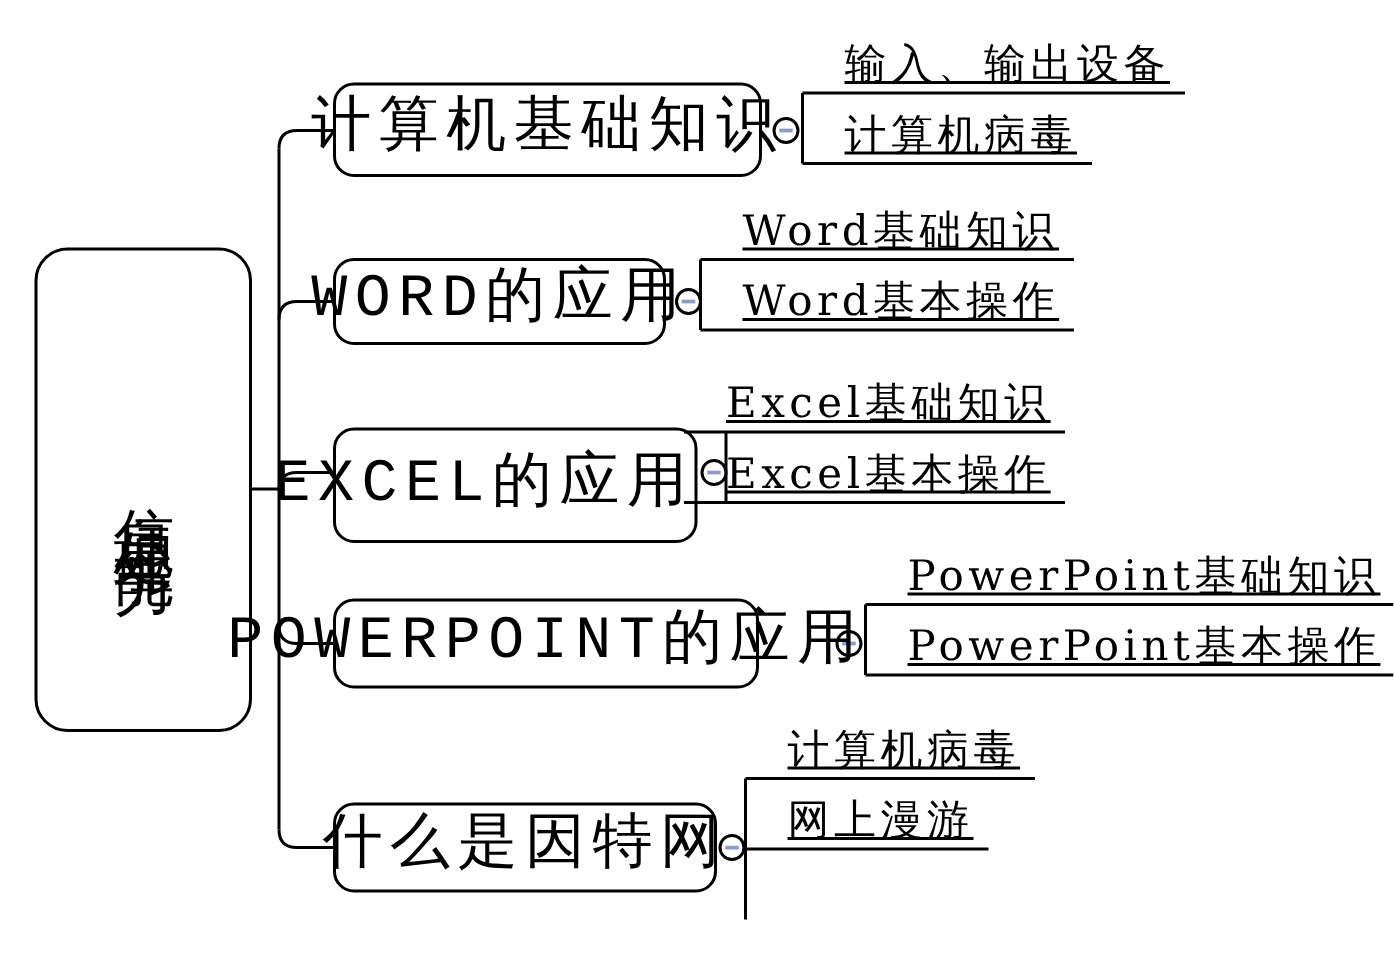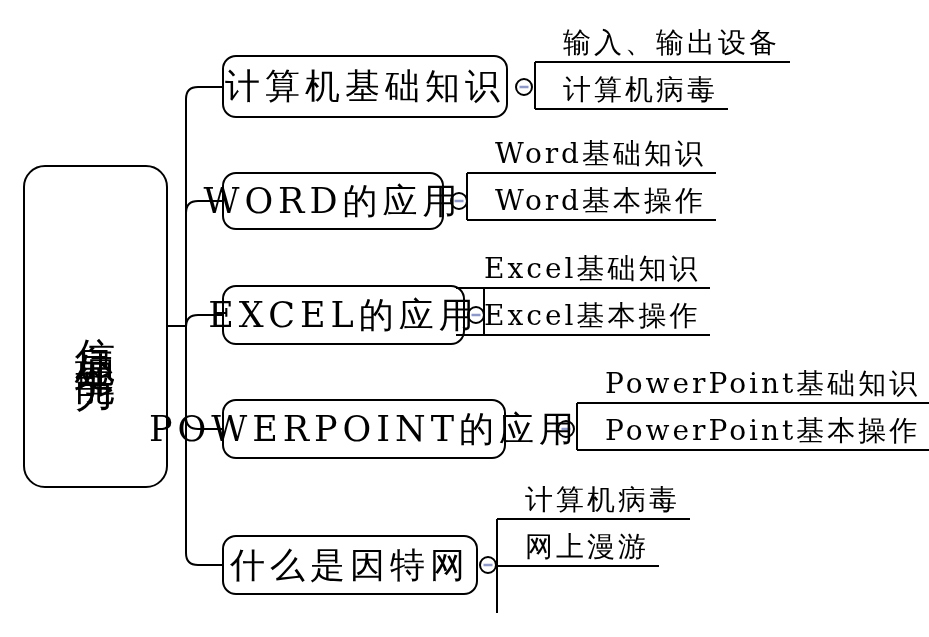--- a/index.html
+++ b/index.html
@@ -37,40 +37,42 @@
     writing-mode: vertical-rl;
     text-orientation: upright;
     font-size: 40px;
     letter-spacing: 7px;
     line-height: 1;
   }
   .branch {
     border-radius: 14px;
   }
   .branch .label {
-    font-size: 35px;
+    font-size: 40px;
     letter-spacing: 5px;
     white-space: nowrap;
     line-height: 1;
+    font-family: Liberation Mono, monospace;
   }
   .subgroup {
     position: absolute;
   }
   .subrow {
     display: flex;
     align-items: flex-end;
     box-sizing: border-box;
     height: 47px;
     width: max-content;
     border-bottom: 2px solid #000000;
     padding: 0 10px 2px 28px;
     font-size: 28px;
     letter-spacing: 3px;
     white-space: nowrap;
     line-height: 1.1;
+    text-decoration: underline;
   }
 </style>
 </head>
 <body>
 
 <div id="canvas">
 
   <svg id="lines" viewBox="0 0 929 637" xmlns="http://www.w3.org/2000/svg">
 
     <path d="M168,326 H186" fill="none" stroke-width="2" stroke="#000000"></path>
@@ -124,21 +126,21 @@
   </div>
 
   <div class="node branch" style="left:222px; top:172px; width:222px; height:58px;">
     <span class="label">WORD的应用</span>
   </div>
   <div class="subgroup" style="left:467px; top:127px;">
     <div class="subrow">Word基础知识</div>
     <div class="subrow">Word基本操作</div>
   </div>
 
-  <div class="node branch" style="left:222px; top:285px; width:243px; height:60px;">
+  <div class="node branch" style="left:222px; top:285px; width:243px; height:77px;justify-content:flex-end;">
     <span class="label">EXCEL的应用</span>
   </div>
   <div class="subgroup" style="left:456px; top:242px;">
     <div class="subrow">Excel基础知识</div>
     <div class="subrow">Excel基本操作</div>
   </div>
 
   <div class="node branch" style="left:222px; top:399px; width:284px; height:60px;">
     <span class="label">POWERPOINT的应用</span>
   </div>

